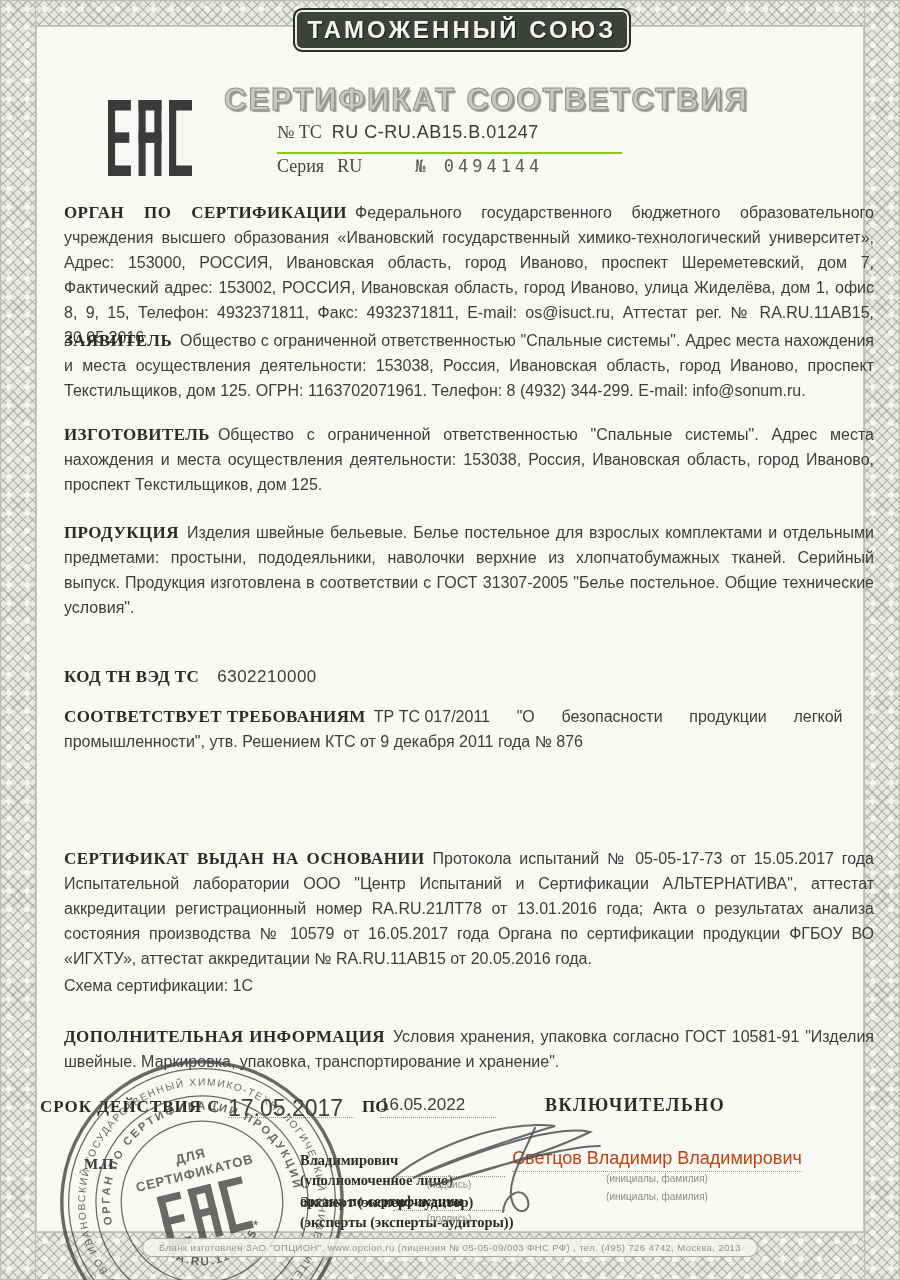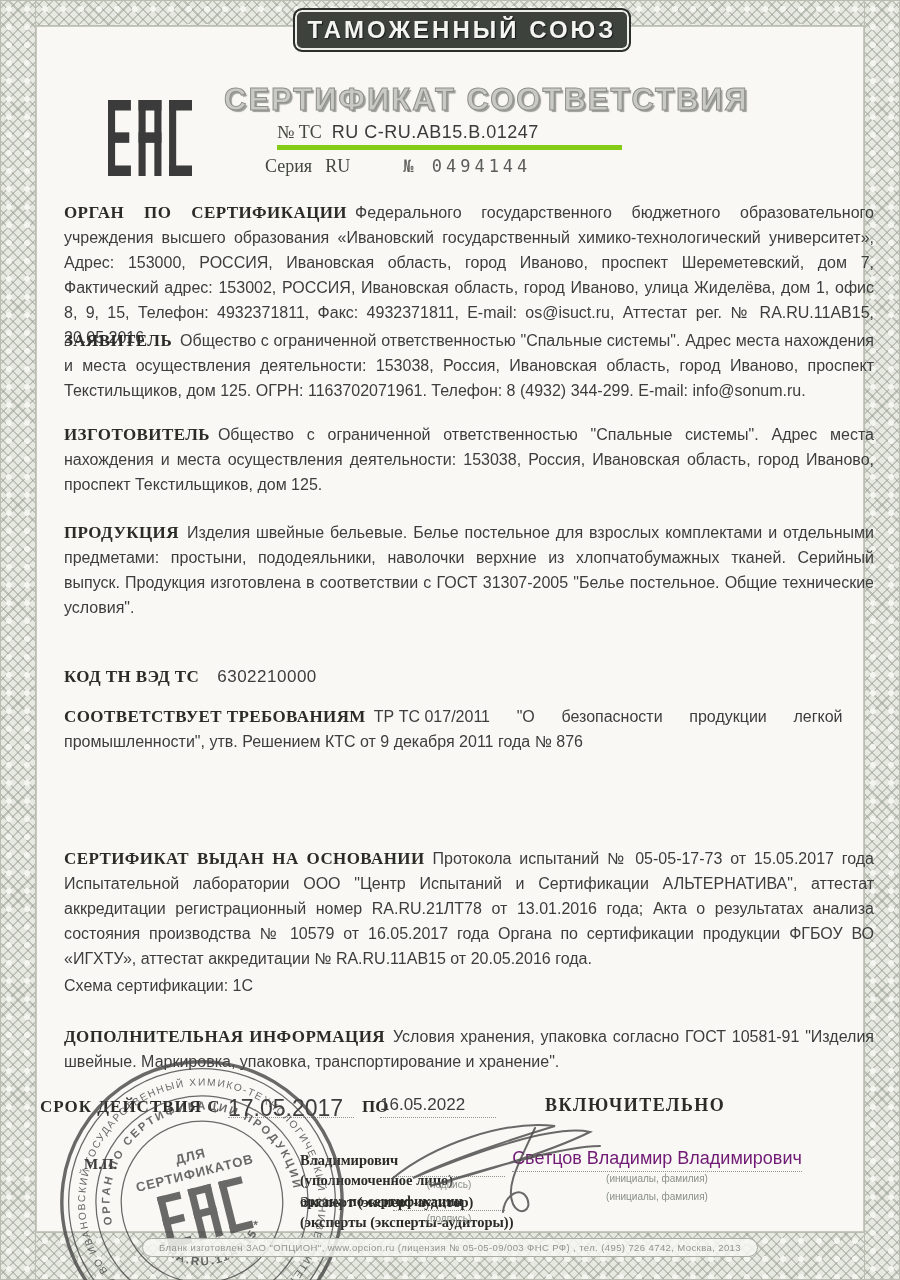--- a/index.html
+++ b/index.html
@@ -25,25 +25,25 @@
   
   .badge{position:absolute;left:293px;top:8px;width:334px;height:40px;
     background:#3d423d;border:2px solid #2c302c;border-radius:9px;
     box-shadow:inset 0 0 0 2px #edefe8;display:flex;align-items:center;justify-content:center;z-index:5;}
   .badge-text{color:#f4f4f0;font-weight:bold;font-size:24px;letter-spacing:3px;
     text-shadow:1px 1px 1px #161916;font-family:"Liberation Sans",sans-serif;}
   .eac-logo{position:absolute;left:108px;top:100px;width:84px;height:76px;}
   .title{position:absolute;left:224px;top:82px;font-weight:bold;font-size:31px;letter-spacing:2px;
     color:#c9c9c5;-webkit-text-stroke:1px #8f8f8b;text-shadow:2px 2px 1px #9b9b97;
     font-family:"Liberation Sans",sans-serif;white-space:nowrap;}
-  .cert-line{position:absolute;left:277px;top:122px;width:345px;border-bottom:5px solid #84cc16;
-    padding-bottom:2px;font-size:18px;}
+  .cert-line{position:absolute;left:277px;top:122px;width:345px;border-bottom:2px solid #84cc16;
+    padding-bottom:9px;font-size:18px;}
   .cert-line .no-lbl{font-family:"Liberation Serif",serif;color:#44483f;margin-right:10px;}
   .cert-line .no-val{color:#3a3a3a;letter-spacing:.5px;}
-  .series-line{position:absolute;left:265px;top:156px;font-size:18px;}
+  .series-line{position:absolute;left:277px;top:156px;font-size:18px;}
   .series-line .ser-lbl{font-family:"Liberation Serif",serif;color:#44483f;}
   .series-line .ser-val{font-family:"Liberation Serif",serif;color:#44483f;margin-left:8px;}
   .serial{margin-left:48px;font-family:"DejaVu Sans Mono",monospace;color:#5c5c5a;letter-spacing:4px;font-size:17px;}
 
   
   .sec{position:absolute;left:48px;width:810px;margin:16px;text-align:justify;
     font-size:16px;line-height:25px;color:#3d3d3d;}
   .lbl{font-family:"Liberation Serif",serif;font-weight:bold;font-size:17px;color:#2b2b28;
     letter-spacing:.4px;margin-right:8px;}
   .prewrap{white-space:pre-wrap;}
@@ -67,21 +67,21 @@
   .role-expert{top:1192px;width:225px;}
   .sigline{position:absolute;left:393px;width:112px;border-bottom:1px dotted #90958f;}
   .sigline-1{top:1150px;height:26px;}
   .sigline-2{top:1192px;height:18px;}
   .sigcap{position:absolute;left:393px;width:112px;text-align:center;font-size:10px;color:#8a8f88;}
   .sigcap-1{top:1179px;}
   .sigcap-2{top:1213px;}
   .namebox{position:absolute;left:512px;width:290px;text-align:center;}
   .namebox-1{top:1148px;}
   .namebox-2{top:1190px;}
-  .name{font-size:18px;color:#701a75;border-bottom:1px dotted #90958f;padding-bottom:2px;display:block;}
+  .name{font-size:18px;color:#c2410c;border-bottom:1px dotted #90958f;padding-bottom:2px;display:block;}
   .namecap{font-size:10px;color:#8a8f88;display:block;margin-top:1px;}
 
   .autograph{position:absolute;left:385px;top:1116px;width:240px;height:122px;z-index:6;}
   .autograph path{fill:none;stroke:#4f4f4f;stroke-width:2;opacity:.85;stroke-linecap:round;}
 
   
   .stamp{position:absolute;left:56px;top:1056px;width:292px;height:292px;
     transform:rotate(-14deg);opacity:.82;z-index:4;}
   .stamp circle{fill:none;stroke:#4a4a4a;}
   .st-outer{font-family:"Liberation Sans",sans-serif;font-size:10.5px;letter-spacing:1.6px;fill:#4a4a4a;}

